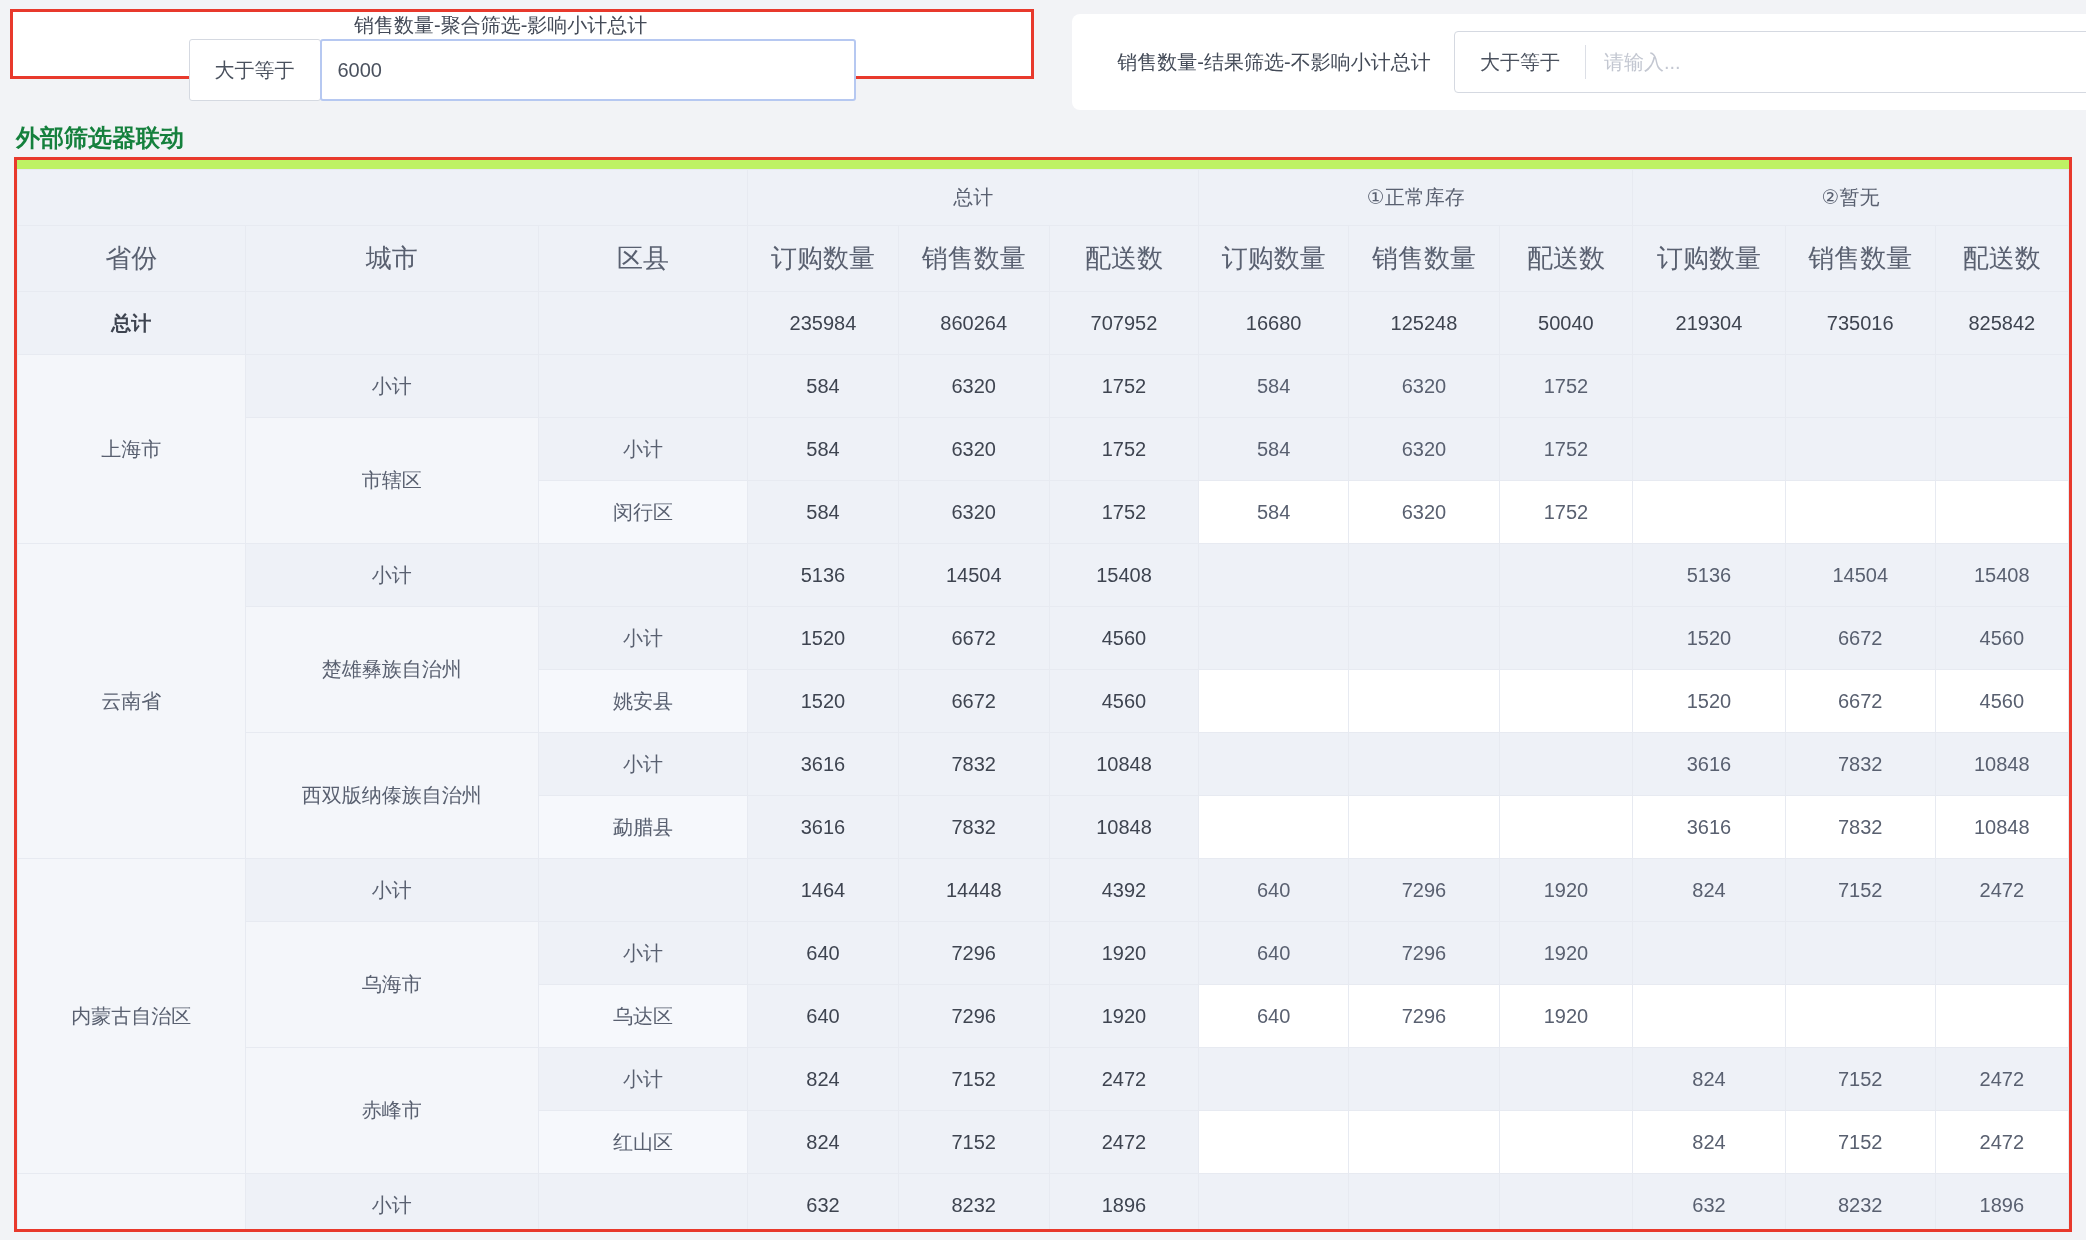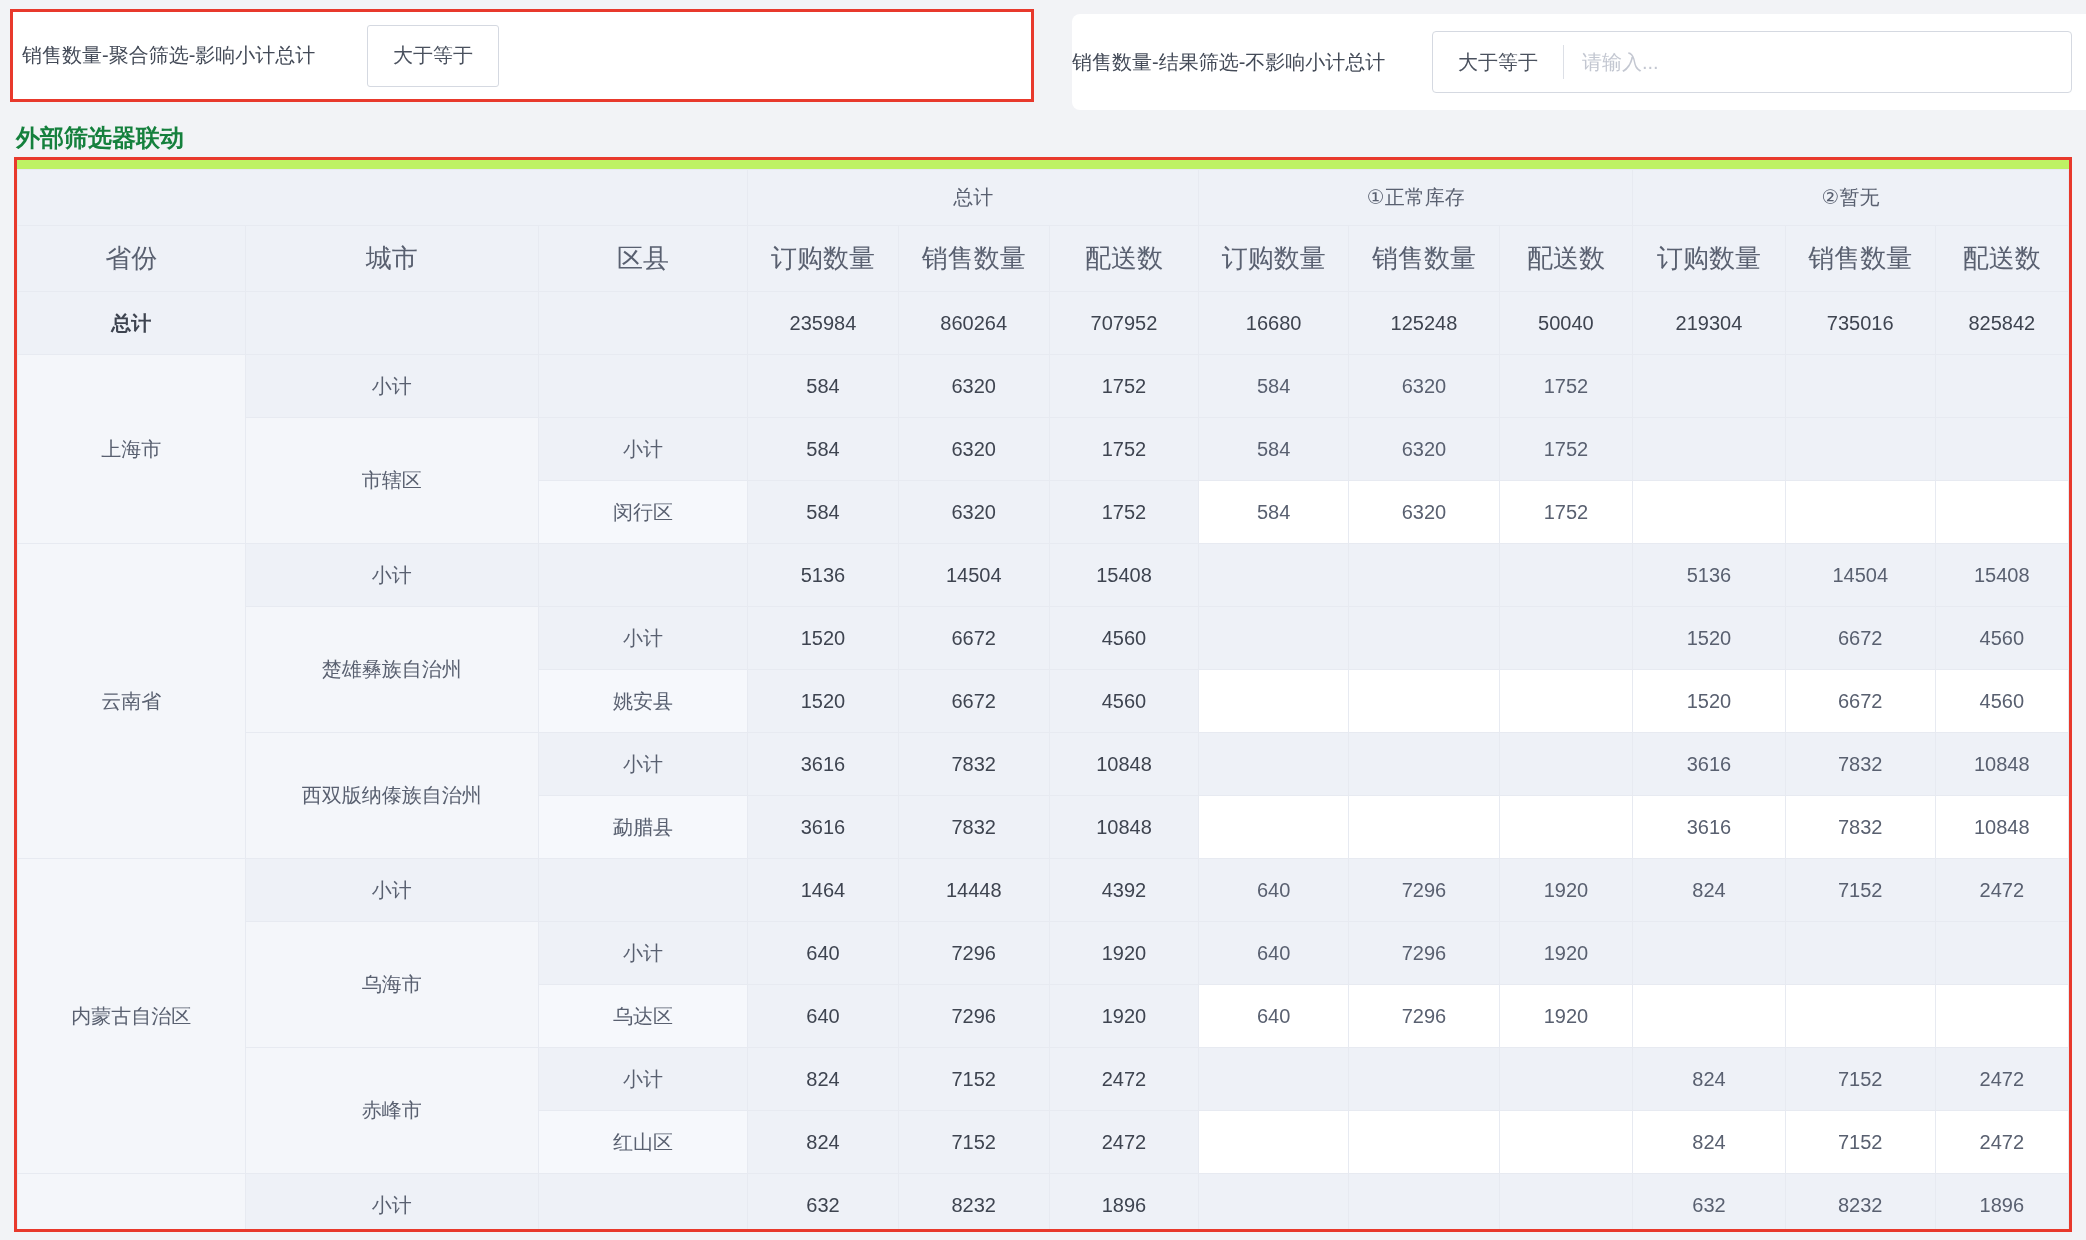--- a/index.html
+++ b/index.html
@@ -9,24 +9,24 @@
     width: 2086px;
     height: 1240px;
     overflow: hidden;
     background: #f2f3f6;
     font-family: "Liberation Sans", "DejaVu Sans", sans-serif;
   }
 
   
   .filter-left {
     position: absolute; left: 10px; top: 9px;
-    width: 1024px; height: 93px;
+    width: 1024px; height: 70px;
     border: 3px solid #e8392c;
     background: #fff;
-    display: flex; align-items: center;
+    display: flex; align-items: center; flex-direction: column;
   }
   .flabel { font-size: 20px; color: #434a57; flex: none; }
   .filter-left .flabel { margin-left: 9px; width: 345px; }
   .control { display: flex; align-items: center; height: 62px; }
   .op-select {
     width: 132px; height: 62px;
     border: 1px solid #d5d9e1; border-radius: 3px;
     background: #fff;
     display: flex; align-items: center; justify-content: center;
     font-size: 20px; color: #4a515e;
@@ -38,21 +38,21 @@
     font-size: 20px; color: #4a515e;
     padding: 0 16px; outline: none; background: #fff;
     font-family: inherit;
   }
   .filter-right {
     position: absolute; left: 1072px; top: 14px;
     width: 1030px; height: 96px;
     background: #fff; border-radius: 8px;
     display: flex; align-items: center;
   }
-  .filter-right .flabel { width: 360px; }
+  .filter-right .flabel { margin-left: 22px; width: 360px; text-align: center; }
   .combo {
     flex: none; width: 640px; height: 62px;
     border: 1px solid #d5d9e1; border-radius: 4px;
     background: #fff;
     display: flex; align-items: center;
   }
   .op-plain { width: 130px; text-align: center; font-size: 20px; color: #4a515e; flex: none; }
   .vdiv { width: 1px; height: 34px; background: #dcdfe6; flex: none; }
   .plain-input {
     flex: 1; min-width: 0;
@@ -95,20 +95,21 @@
 </style>
 </head>
 <body>
 
 <div class="filter-left">
   <span class="flabel">销售数量-聚合筛选-影响小计总计</span>
   <div class="control">
     <div class="op-select">
       <span>大于等于</span>
     </div>
+    <input class="num-input" value="6000" style="">
   </div>
 </div>
 
 <div class="filter-right">
   <span class="flabel">销售数量-结果筛选-不影响小计总计</span>
   <div class="combo">
     <div class="op-plain">
       <span>大于等于</span>
     </div>
     <div class="vdiv"></div>

